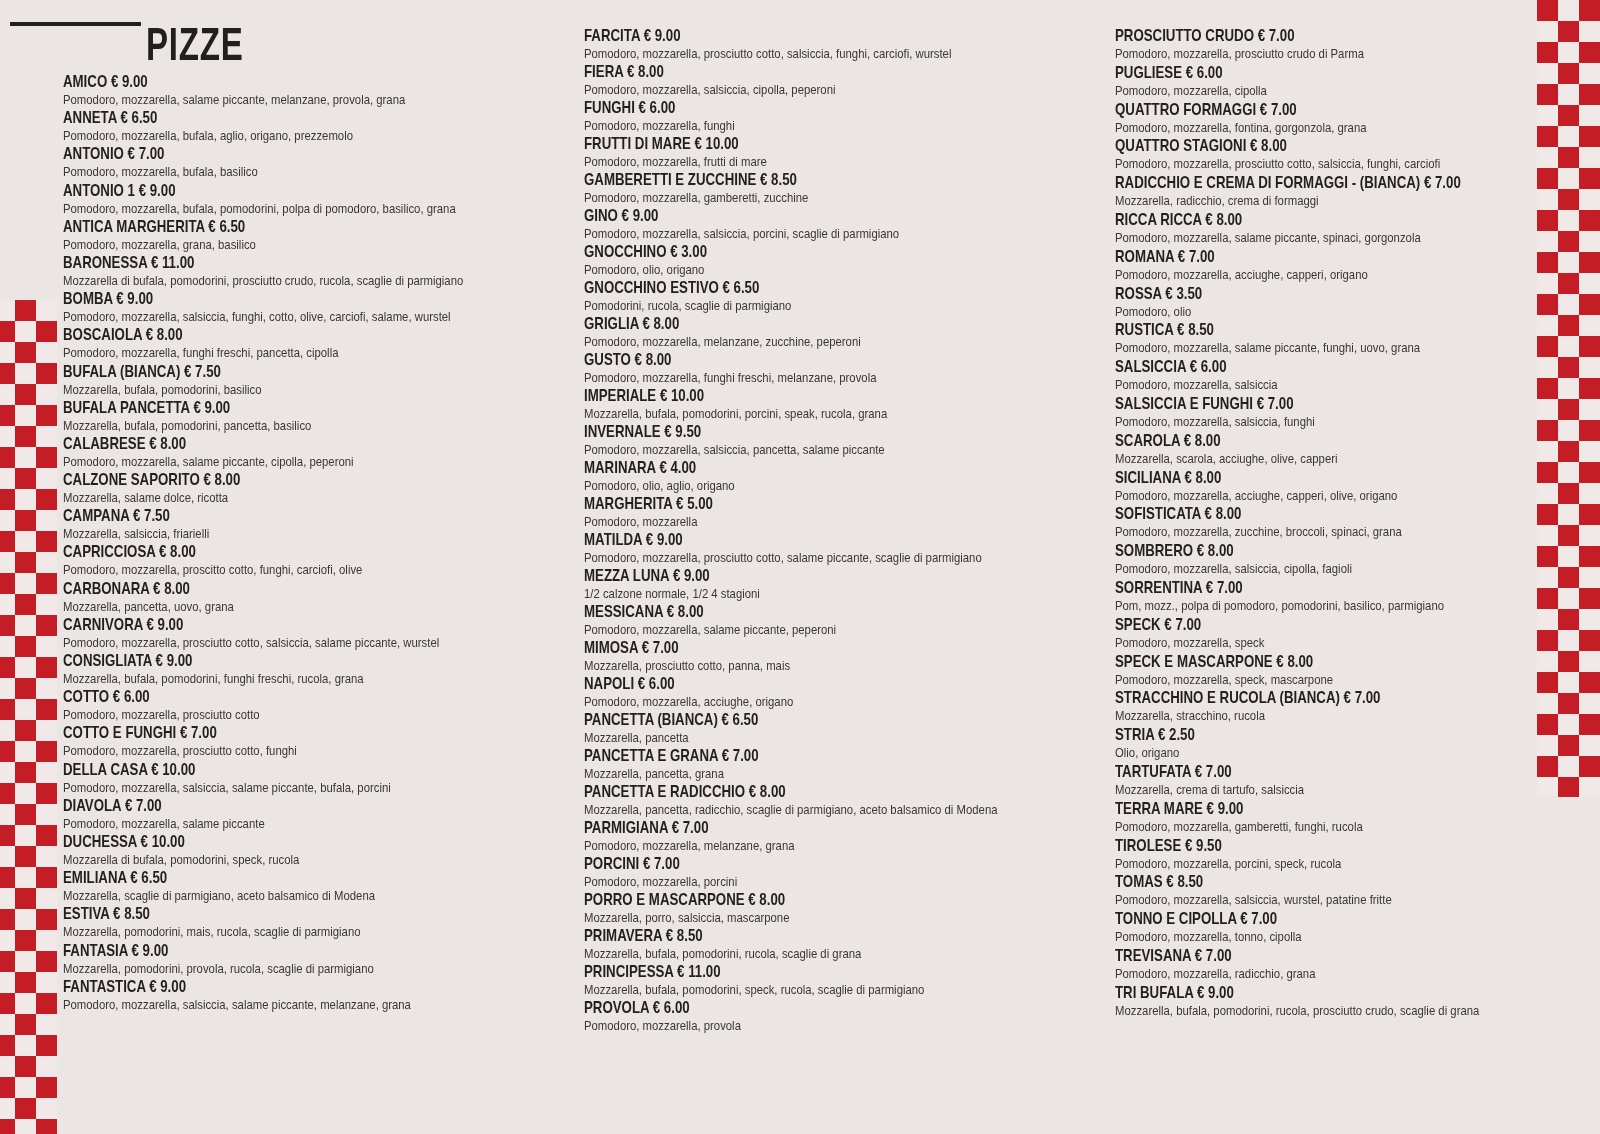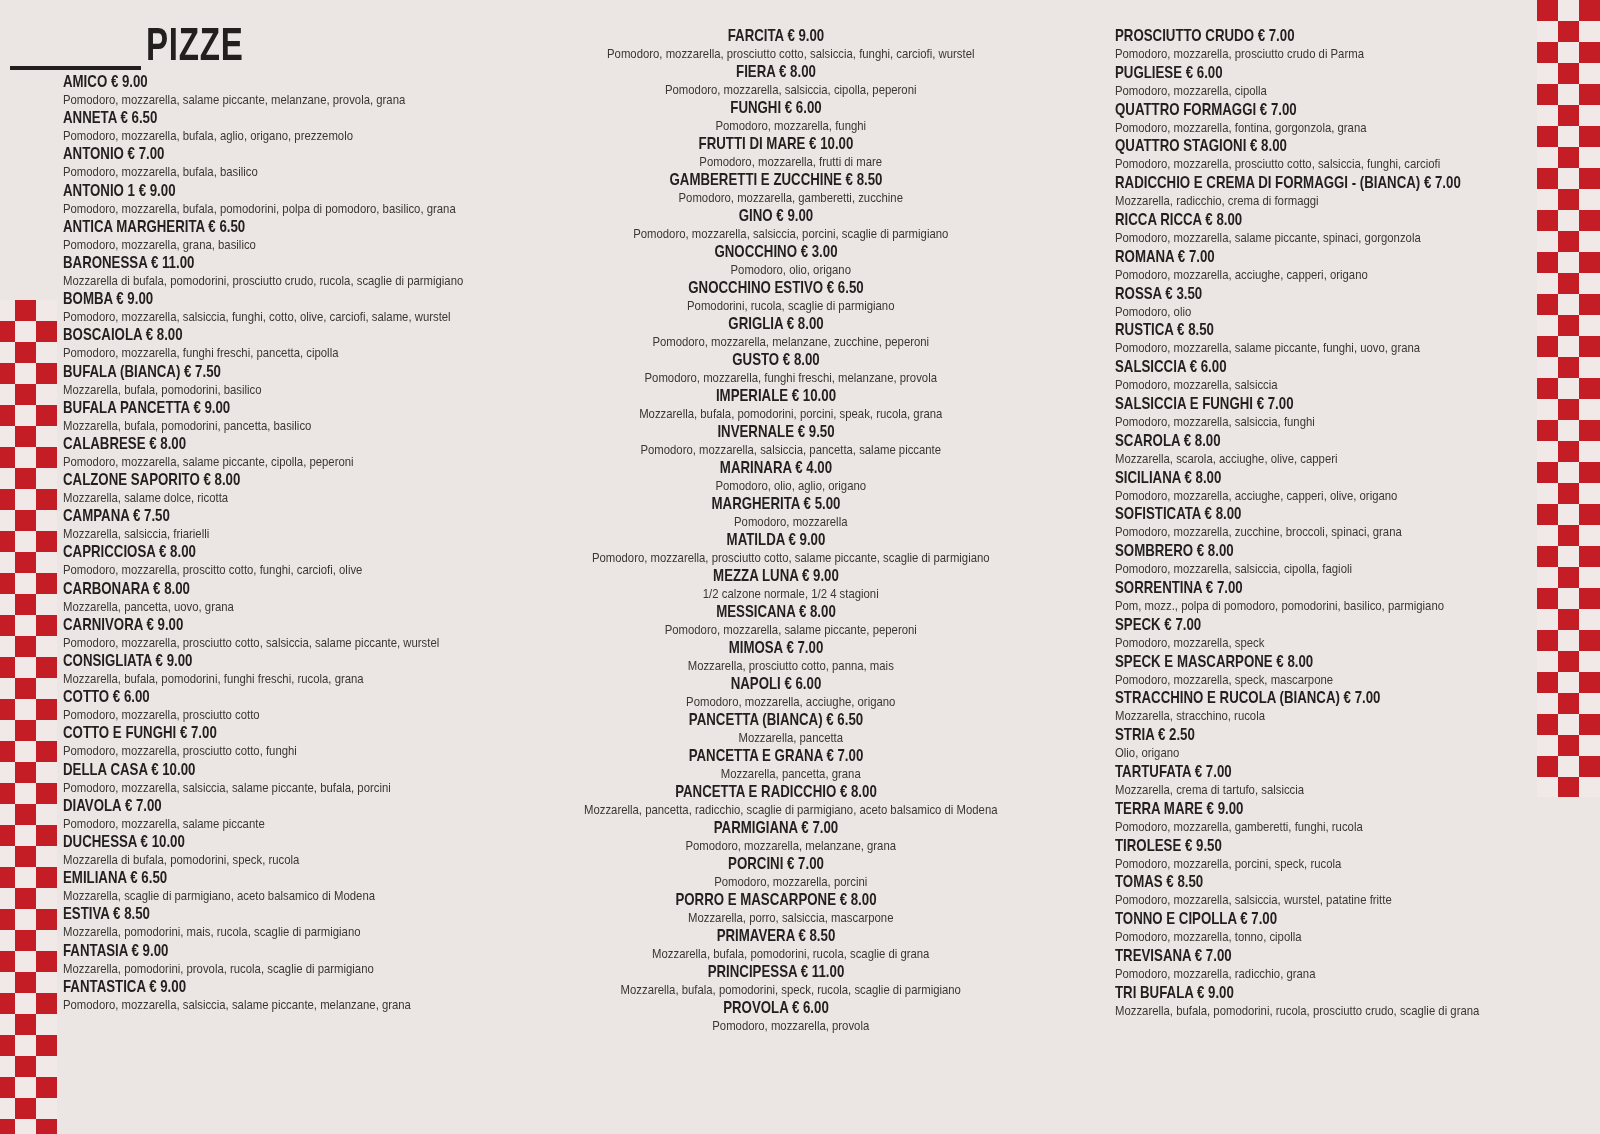--- a/index.html
+++ b/index.html
@@ -13,21 +13,21 @@
     position:absolute;
     background-color:#f1e9e7;
     background-image:
       linear-gradient(45deg, #c41d26 25%, transparent 25%, transparent 75%, #c41d26 75%),
       linear-gradient(45deg, #c41d26 25%, transparent 25%, transparent 75%, #c41d26 75%);
     background-size:42px 42px;
   }
   #checker-left { left:0; top:300px; width:57px; height:834px; background-position:-6px 0, 15px 21px; }
   #checker-right { left:1537px; top:0; width:63px; height:797px; background-position:0 -21px, 21px 0; }
 
-  .title-wrap { position:absolute; left:10px; top:18px; display:flex; align-items:flex-end; }
+  .title-wrap { position:absolute; left:10px; top:18px; display:flex; align-items:flex-start; }
   .title-line { width:131px; height:4px; background:#231f1e; margin-right:5px; margin-top:4px; }
   .title {
     font-family:"Liberation Sans", sans-serif; font-weight:700;
     font-size:46px; line-height:52px; letter-spacing:1px;
     transform:scaleX(0.72); transform-origin:left center; color:#231f1e;
   }
 
   .col { position:absolute; }
   #col-1 { left:63px; top:72px; }
   #col-2 { left:584px; top:26px; }
@@ -40,21 +40,21 @@
     font-size:17px; line-height:20px; color:#231f1e;
     transform:scaleX(0.78); transform-origin:left center;
   }
   .desc {
     display:block; white-space:nowrap;
     font-family:"Liberation Sans", sans-serif;
     font-size:13.5px; line-height:15.5px; color:#3a3634;
     transform:scaleX(0.84); transform-origin:left center;
   }
   #col-1 .item { height:36.2px; }
-  #col-2 .item { height:36.0px;text-align:center; }
+  #col-2 .item { height:36.0px; }
   #col-3 .item { height:36.8px; }
 </style>
 </head>
 <body>
 
 <div id="checker-left" class="checker"></div>
 <div id="checker-right" class="checker"></div>
 
 <div class="title-wrap">
   <div class="title-line"></div>

